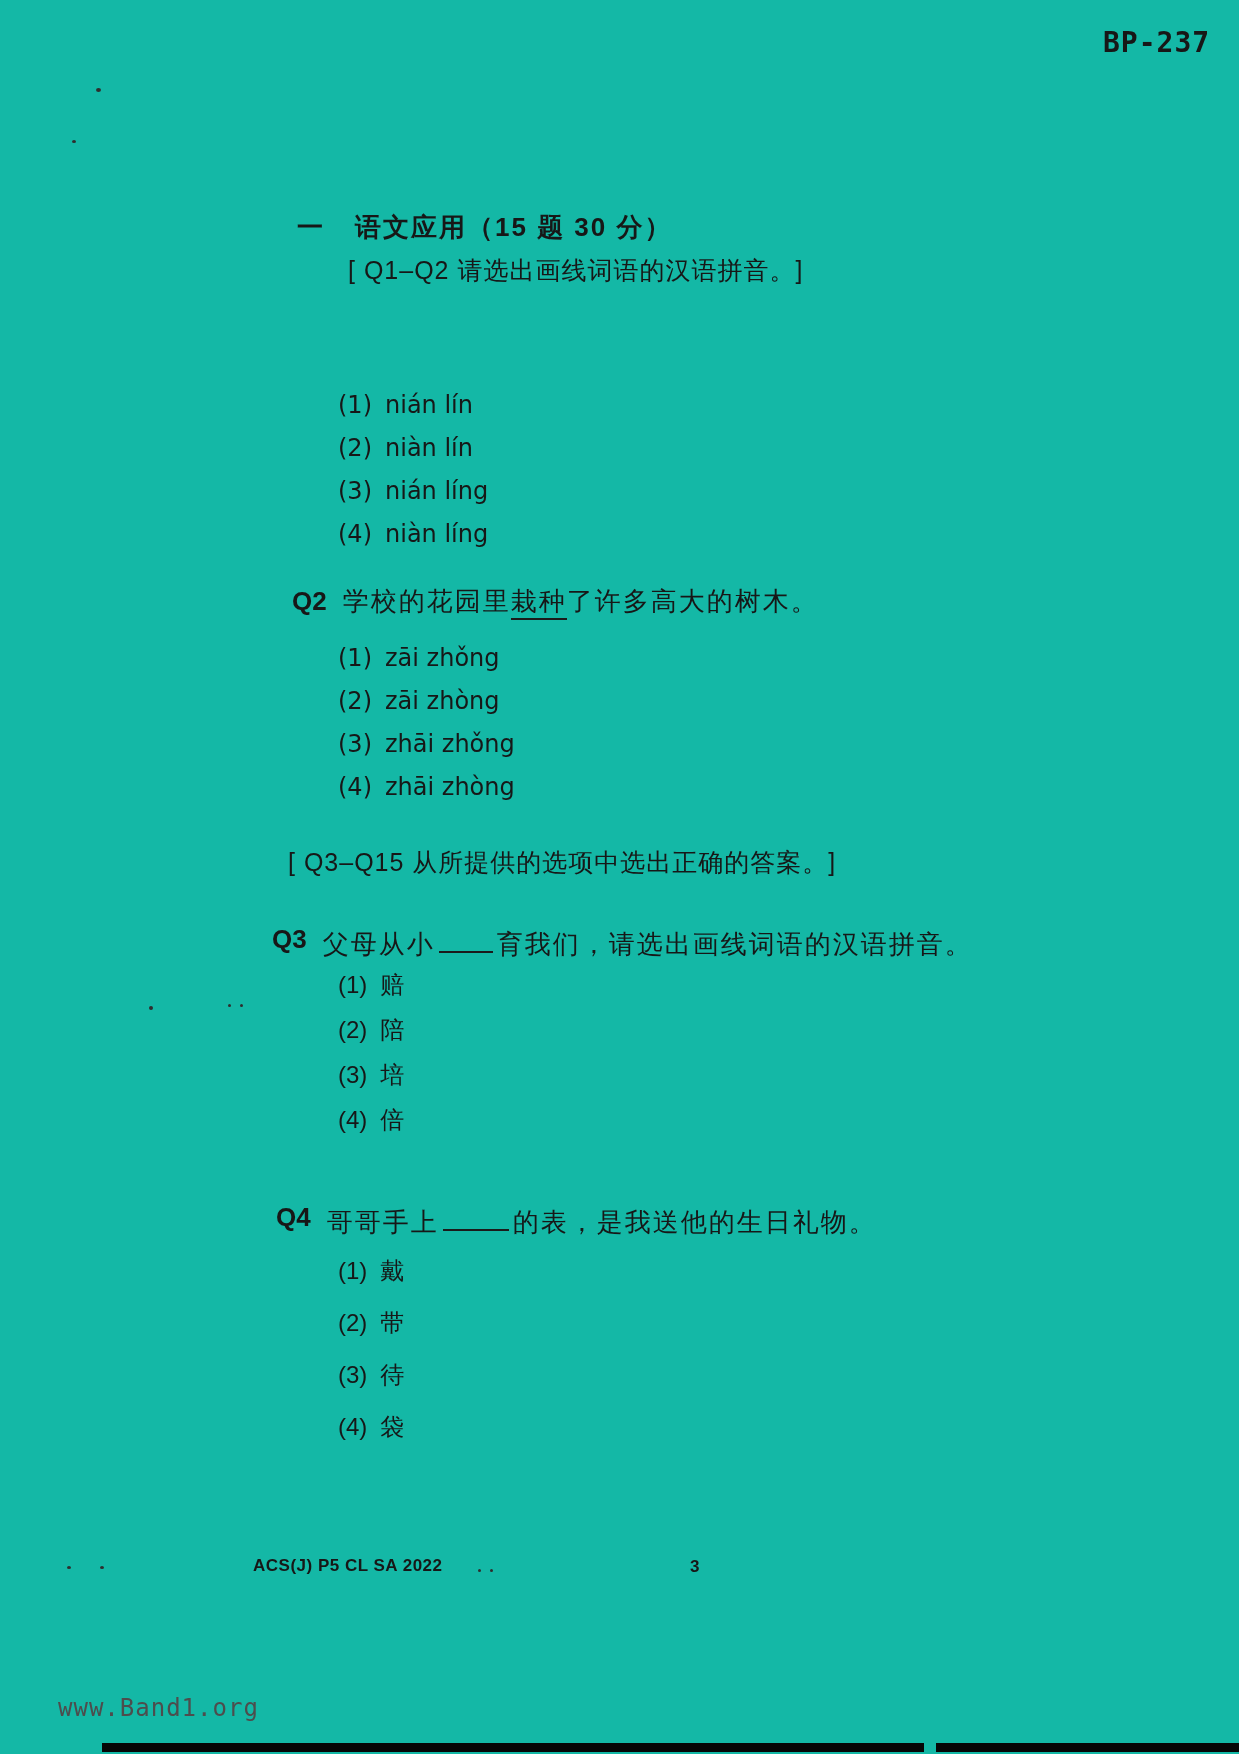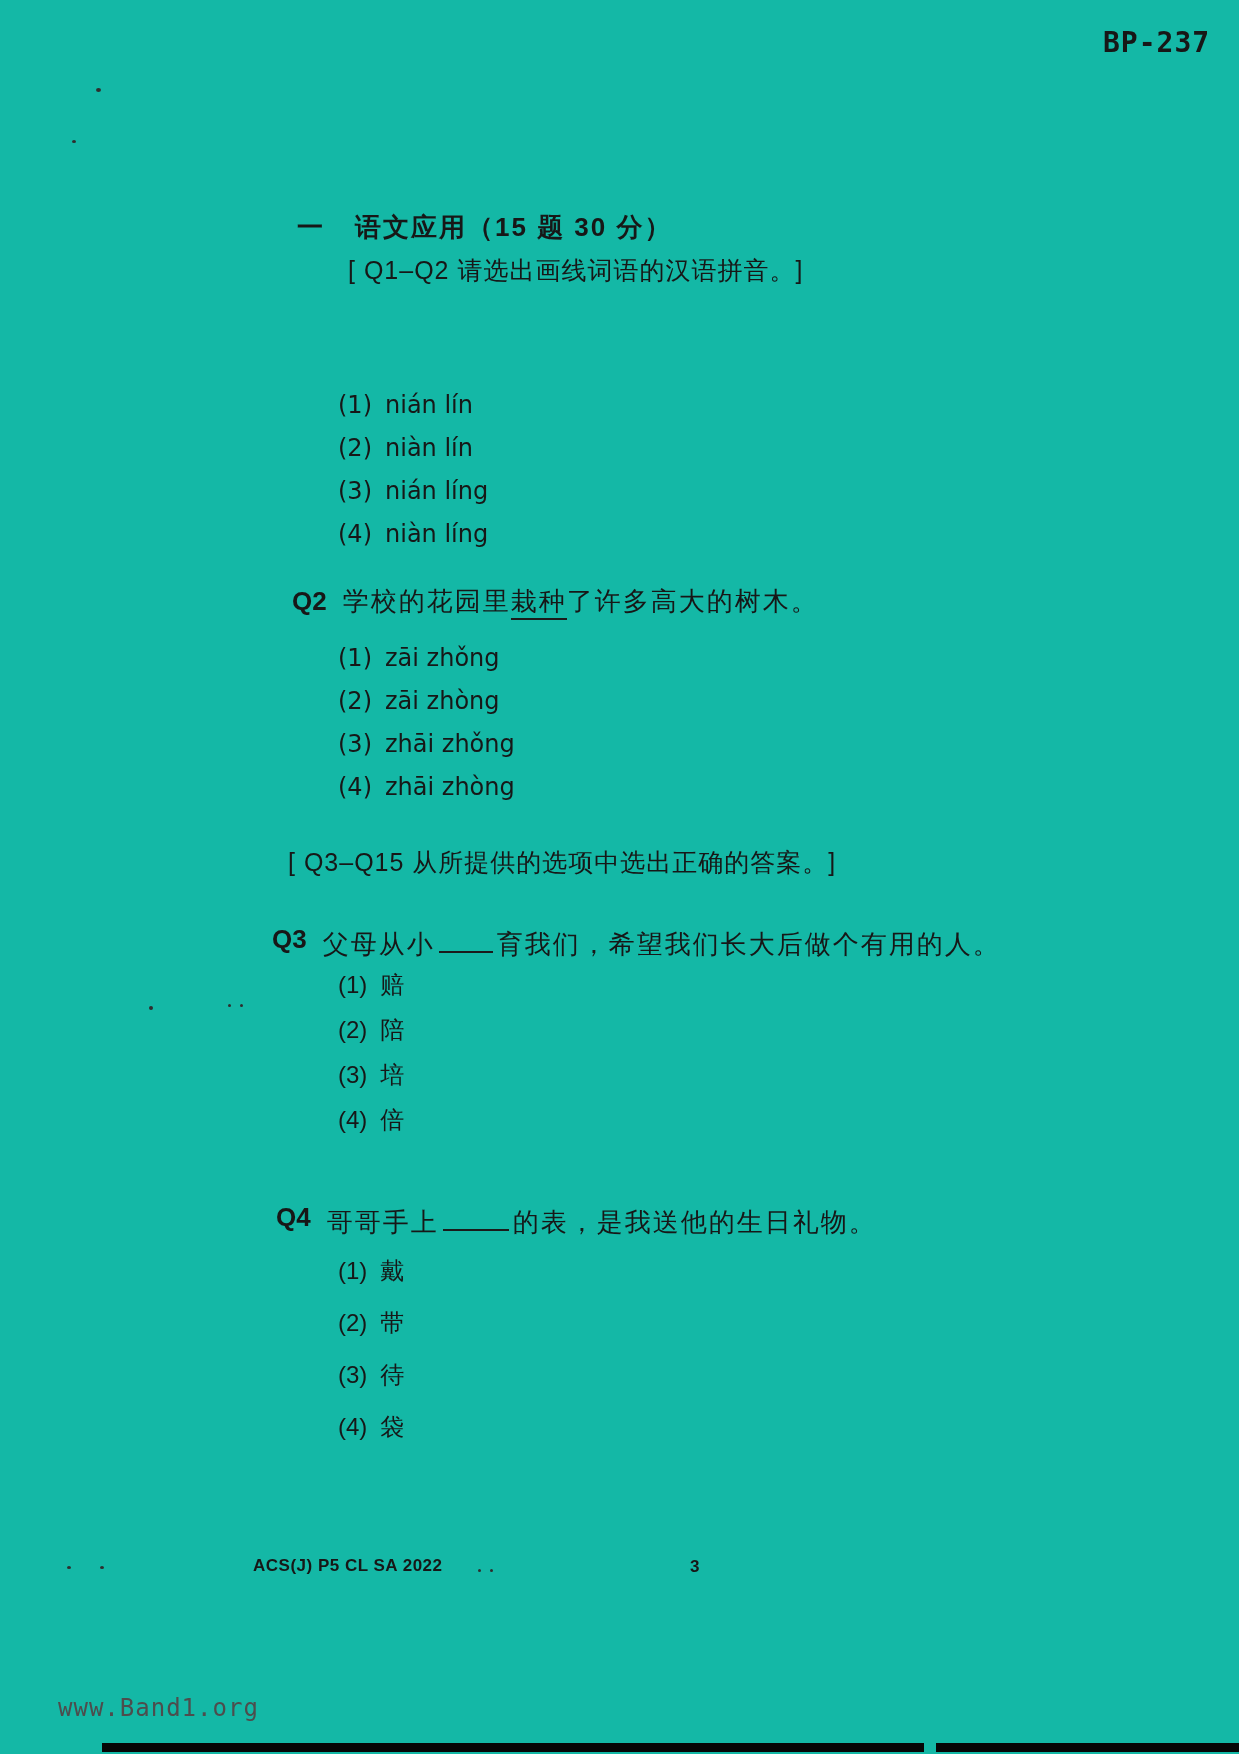--- a/index.html
+++ b/index.html
@@ -132,21 +132,21 @@
     <div class="opt">
         <span class="onum">(4)</span>
         <span>zhāi zhòng</span>
       </div>
   </div>
 
   <div class="instr instr2">[ Q3–Q15 从所提供的选项中选出正确的答案。]</div>
 
   <div class="q q3">
     <span class="q-label">Q3</span>
-    <span class="q-text"><span>父母从小</span><span class="blank blank-sm"></span><span>育我们，希望我们长大后做个有用的人。</span></span>
+    <span class="q-text"><span>父母从小</span><span class="blank blank-sm"></span><span>育我们，请选出画线词语的汉语拼音。</span></span>
   </div>
   <div class="opts opts-q3">
     <div class="opt">
         <span class="onum">(1)</span>
         <span>赔</span>
       </div>
     <div class="opt">
         <span class="onum">(2)</span>
         <span>陪</span>
       </div>

